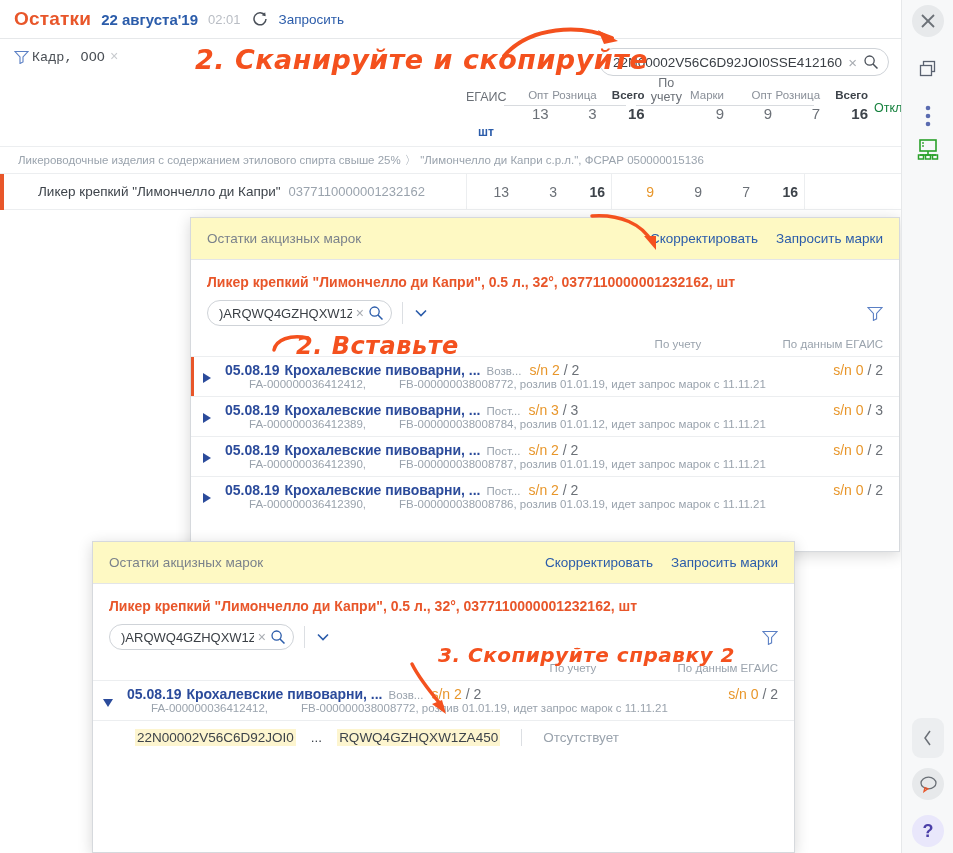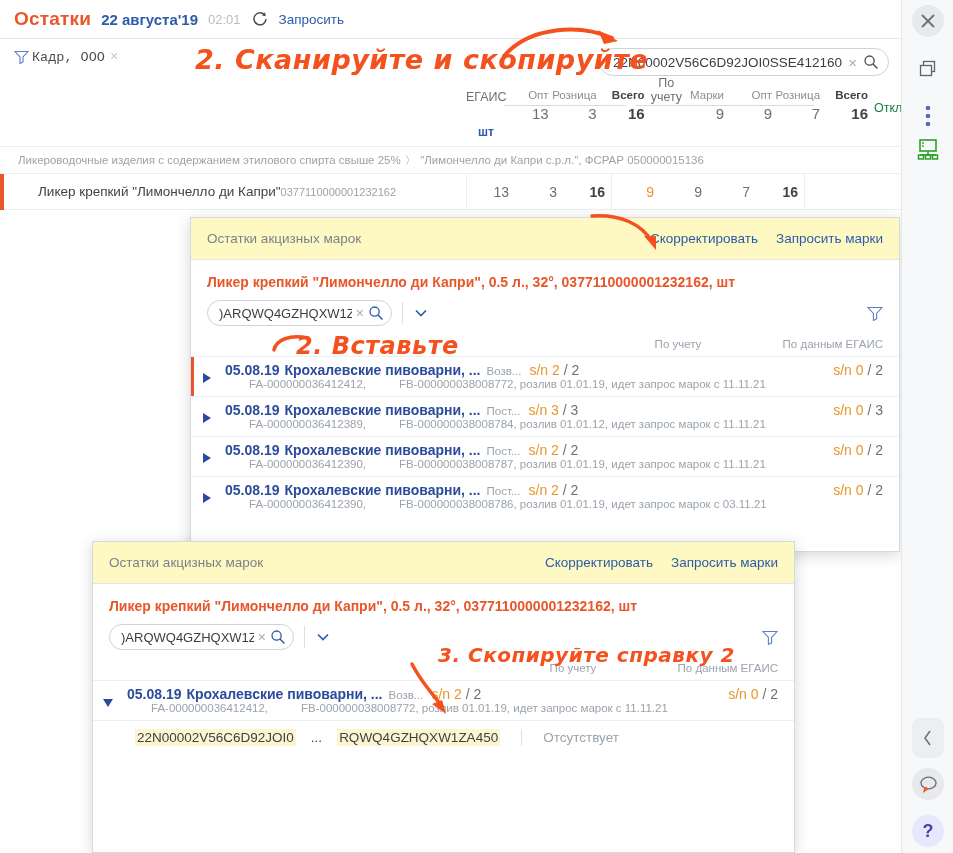--- a/index.html
+++ b/index.html
@@ -57,21 +57,21 @@
 
   
   .crumb { position:absolute; left:0; top:146px; width:901px; height:28px; border-top:1px solid #eceef0; border-bottom:1px solid #eceef0;
            display:flex; align-items:center; padding-left:18px; color:#9aa3ad; font-size:11.5px; }
   .crumb .sep { margin:0 4px; }
 
   
   .prow { position:absolute; left:0; top:174px; width:901px; height:36px; display:flex; align-items:center; border-bottom:1px solid #eceef0; }
   .prow .bar { width:4px; height:36px; background:#E8562A; }
   .prow .pname { margin-left:34px; color:#3d434a; font-size:13.5px; }
-  .prow .pcode { color:#9aa3ad; font-size:11px; }
+  .prow .pcode { margin-left:8px; color:#9aa3ad; font-size:13px; }
   .pcells { position:absolute; left:466px; top:174px; width:435px; height:36px; display:flex; }
   .pcell { width:48px; text-align:right; padding-right:6px; line-height:36px; font-size:14px; color:#6b7077; }
   .pcell.b { font-weight:bold; color:#3d434a; }
   .pcell.o { color:#E8962A; }
   .pvl { width:1px; background:#eceef0; height:36px; }
   .pdev { width:85px; }
 
   
   .dlg { position:absolute; background:#fff; border:1px solid #d6d9dd; box-shadow:0 3px 14px rgba(0,0,0,.16); }
   .dlg-head { height:42px; background:#fef9c3; border-bottom:1px solid #e3e5e8; display:flex; align-items:center; padding:0 16px; }
@@ -331,21 +331,21 @@
       <div class="tri"></div>
       <div class="l1">
         <span class="dt">05.08.19</span>
         <span class="org">Крохалевские пивоварни, ...</span>
         <span class="typ">Пост...</span>
         <span class="sn"><span>s/n</span> <span>2</span> <span class="d">/ 2</span></span>
         <span class="right"><span>s/n</span> <span>0</span> <span class="d">/ 2</span></span>
       </div>
       <div class="l2">
         <span class="fa">FA-000000036412390,</span>
-        <span class="fb">FB-000000038008786, розлив 01.01.19, идет запрос марок с 03.11.21</span>
+        <span class="fb">FB-000000038008786, розлив 01.03.19, идет запрос марок с 11.11.21</span>
       </div>
     </div>
   </div>
 
   <div class="dlg" style="left:92px; top:541px; width:703px; height:312px;">
     <div class="dlg-head">
       <span class="t">Остатки акцизных марок</span>
       <span class="a">Скорректировать</span>
       <span class="a">Запросить марки</span>
     </div>

